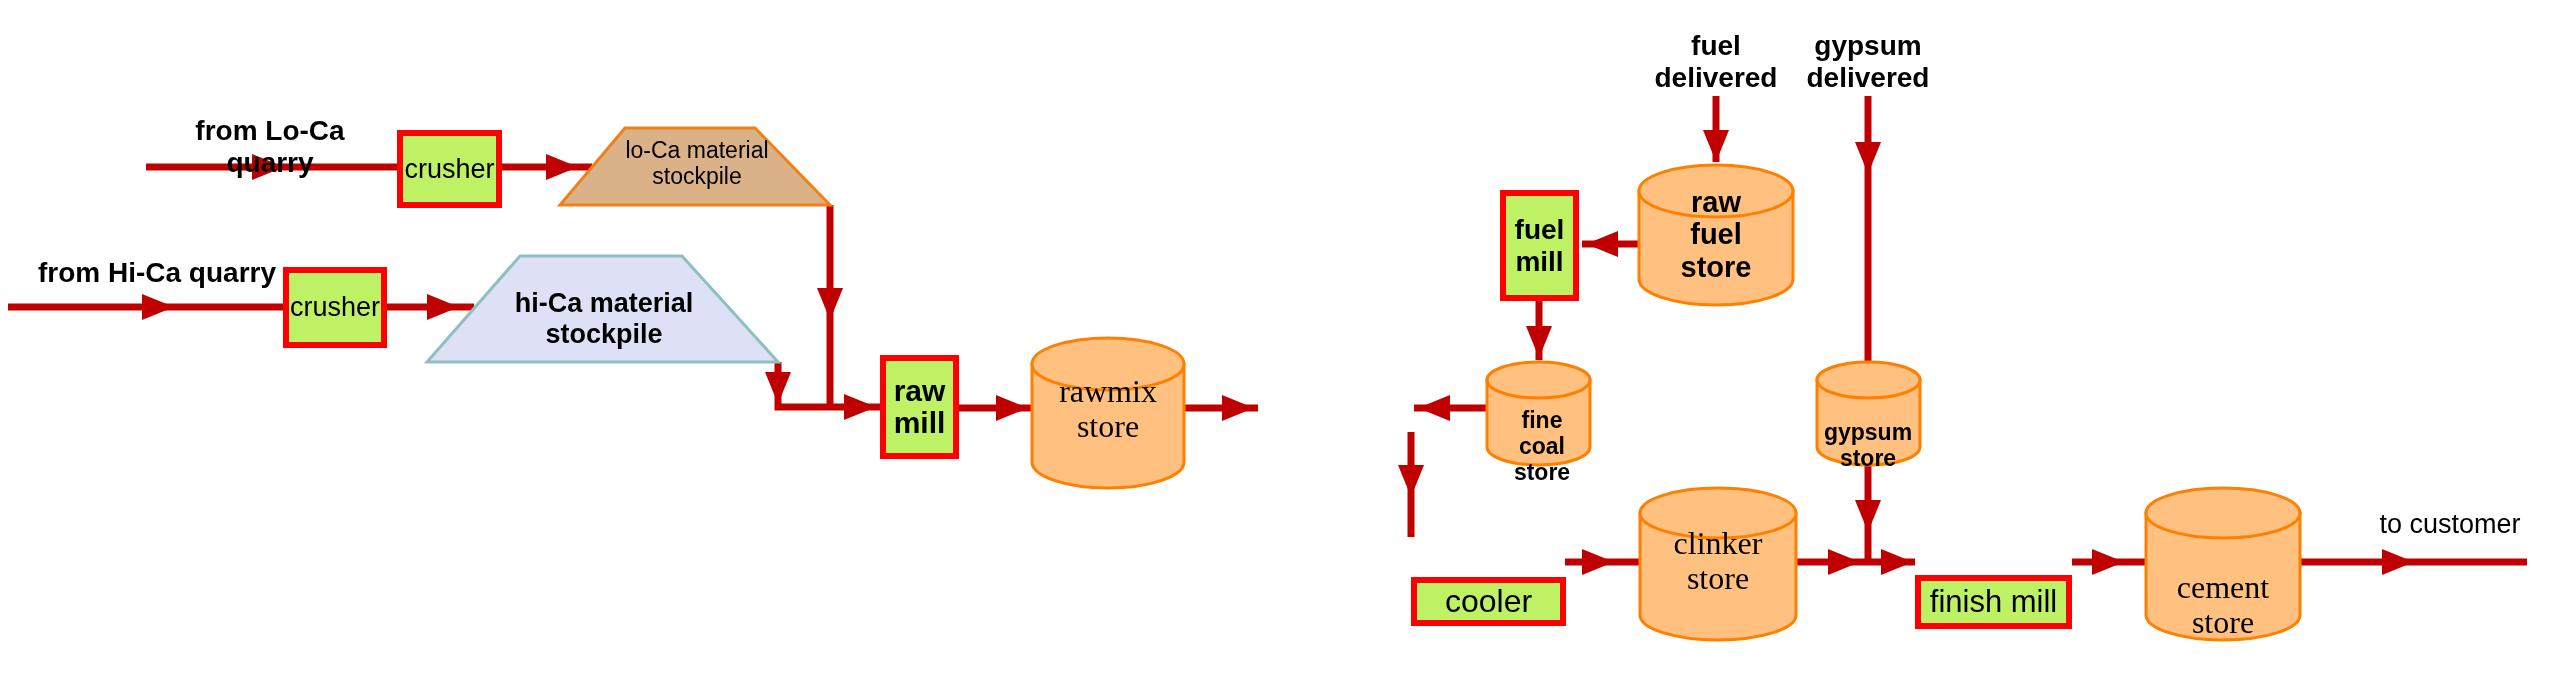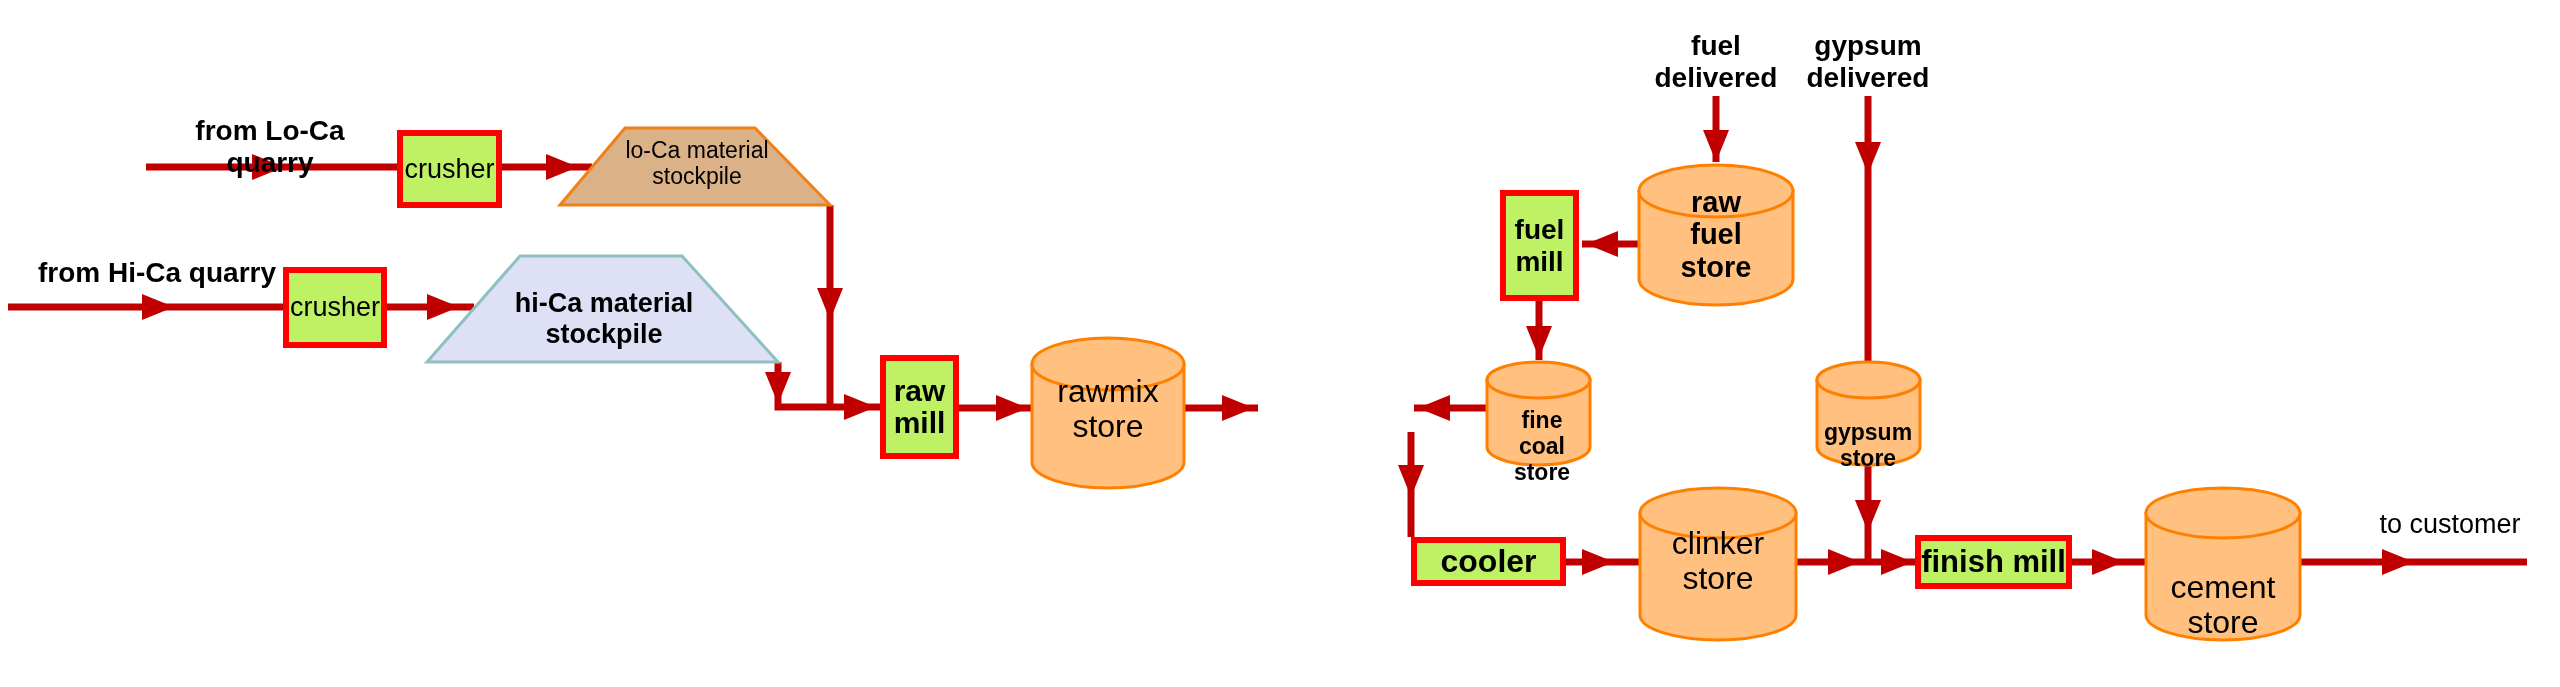--- a/index.html
+++ b/index.html
@@ -2,30 +2,30 @@
 <html><head>
 <meta charset="utf-8">
 <style>
   html,body{margin:0;padding:0;background:#FFFFFF;}
   #diagram{position:relative;width:2560px;height:687px;background:#FFFFFF;overflow:hidden;
            font-family:"Liberation Sans",sans-serif;color:#000;}
   #wires{position:absolute;left:0;top:0;width:2560px;height:687px;}
   .lbl{position:absolute;text-align:center;white-space:pre-line;color:#000;}
   .edgelbl{font-weight:bold;font-size:28px;line-height:1.15;}
   .edgelbl-reg{font-weight:normal;font-size:27px;line-height:1.15;}
-  .cyl-big{font-weight:normal;font-size:32px;line-height:1.1;}
+  .cyl-big{font-weight:normal;font-size:32px;line-height:1.1;font-family:Liberation Serif, serif;}
   .cyl-big-bold{font-weight:bold;font-size:29px;line-height:1.12;}
   .cyl-small{font-weight:bold;font-size:23px;line-height:1.12;margin-top:36px;}
   .stock-lbl-sm{font-weight:normal;font-size:23px;line-height:1.15;}
   .stock-lbl{font-weight:bold;font-size:27px;line-height:1.15;margin-top:12px;}
   .pbox{position:absolute;box-sizing:border-box;background:#bef264;border:6px solid #FF0000;
         display:flex;align-items:center;justify-content:center;text-align:center;
         white-space:pre-line;}
   .pbox-reg{font-weight:normal;font-size:27px;}
-  .pbox-reg-lg{font-weight:bold;font-size:31px;}
+  .pbox-reg-lg{font-weight:normal;font-size:31px;margin-top:40px;}
   .pbox-bold{font-weight:bold;font-size:30px;line-height:1.08;}
   .pbox-bold-sm{font-weight:bold;font-size:28px;line-height:1.12;}
 </style>
 </head>
 <body>
 
 <div id="diagram">
 
   <svg id="wires" viewBox="0 0 2560 687" xmlns="http://www.w3.org/2000/svg">
 

